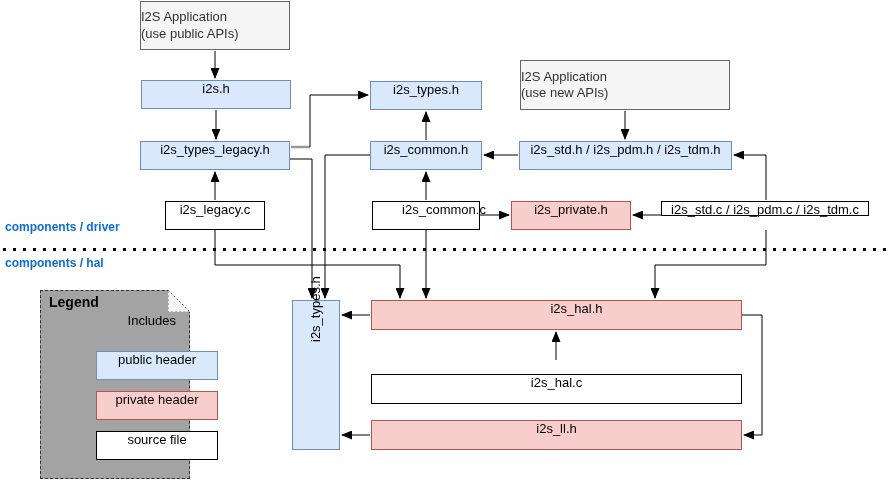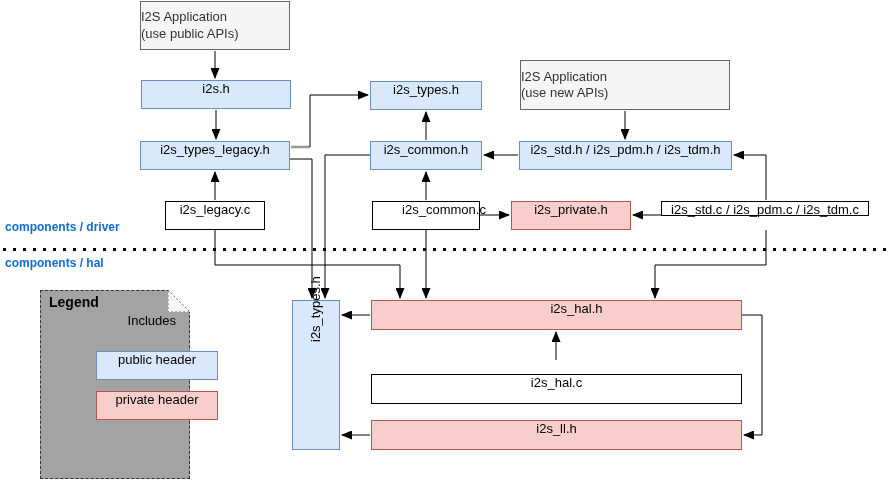--- a/index.html
+++ b/index.html
@@ -106,15 +106,16 @@
   <div class="legend">
     <div class="fold">
       <svg width="22" height="22" viewBox="0 0 22 22">
         <path d="M0,0 L22,22 L0,22 Z" fill="#f5f5f5" stroke="#666" stroke-width="1" stroke-dasharray="2 2"></path>
       </svg>
     </div>
     <div class="legend-title">Legend</div>
     <div class="legend-includes">Includes</div>
     <div class="node pub legend-box" style="top:60px;">public header</div>
     <div class="node priv legend-box" style="top:100px;">private header</div>
+    <div class="node src legend-box" style="top:140px;">source file</div>
   </div>
 
 </div>
 
 </body></html>

